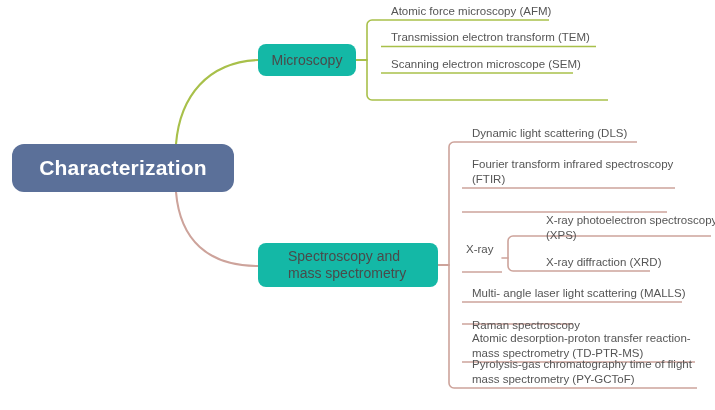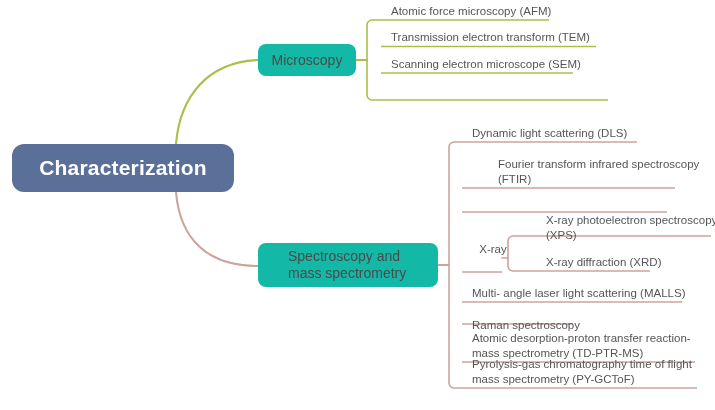--- a/index.html
+++ b/index.html
@@ -103,24 +103,24 @@
 
   <div class="node node-branch" id="node-spectroscopy">
     <span class="node-label">Spectroscopy and mass spectrometry</span>
   </div>
 
   <div class="leaf" style="left:385px;top:4px;width:230px;">Atomic force microscopy (AFM)</div>
   <div class="leaf" style="left:385px;top:30px;width:230px;">Transmission electron transform (TEM)</div>
   <div class="leaf" style="left:385px;top:57px;width:230px;">Scanning electron microscope (SEM)</div>
 
   <div class="leaf" style="left:466px;top:126px;width:220px;">Dynamic light scattering  (DLS)</div>
-  <div class="leaf" style="left:492px;top:157px;width:220px;">Fourier transform infrared spectroscopy
+  <div class="leaf" style="left:466px;top:157px;width:220px;">Fourier transform infrared spectroscopy
  (FTIR)</div>
 
-  <div class="node-xray" style="left:460px;top:242px;width:60px;text-align:center;">X-ray</div>
+  <div class="node-xray" style="left:460px;top:242px;width:60px;">X-ray</div>
 
   <div class="leaf sub" style="left:524px;top:213px;width:190px;">X-ray photoelectron spectroscopy
  (XPS)</div>
   <div class="leaf sub" style="left:524px;top:255px;width:190px;">X-ray diffraction (XRD)</div>
 
   <div class="leaf" style="left:466px;top:286px;width:225px;">Multi- angle laser light scattering  (MALLS)</div>
   <div class="leaf" style="left:466px;top:309px;width:225px;margin-top:9px;">Raman spectroscopy</div>
   <div class="leaf" style="left:466px;top:331px;width:240px;">Atomic desorption-proton transfer reaction-
 mass spectrometry  (TD-PTR-MS)</div>
   <div class="leaf" style="left:466px;top:357px;width:240px;">Pyrolysis-gas chromatography time of flight

